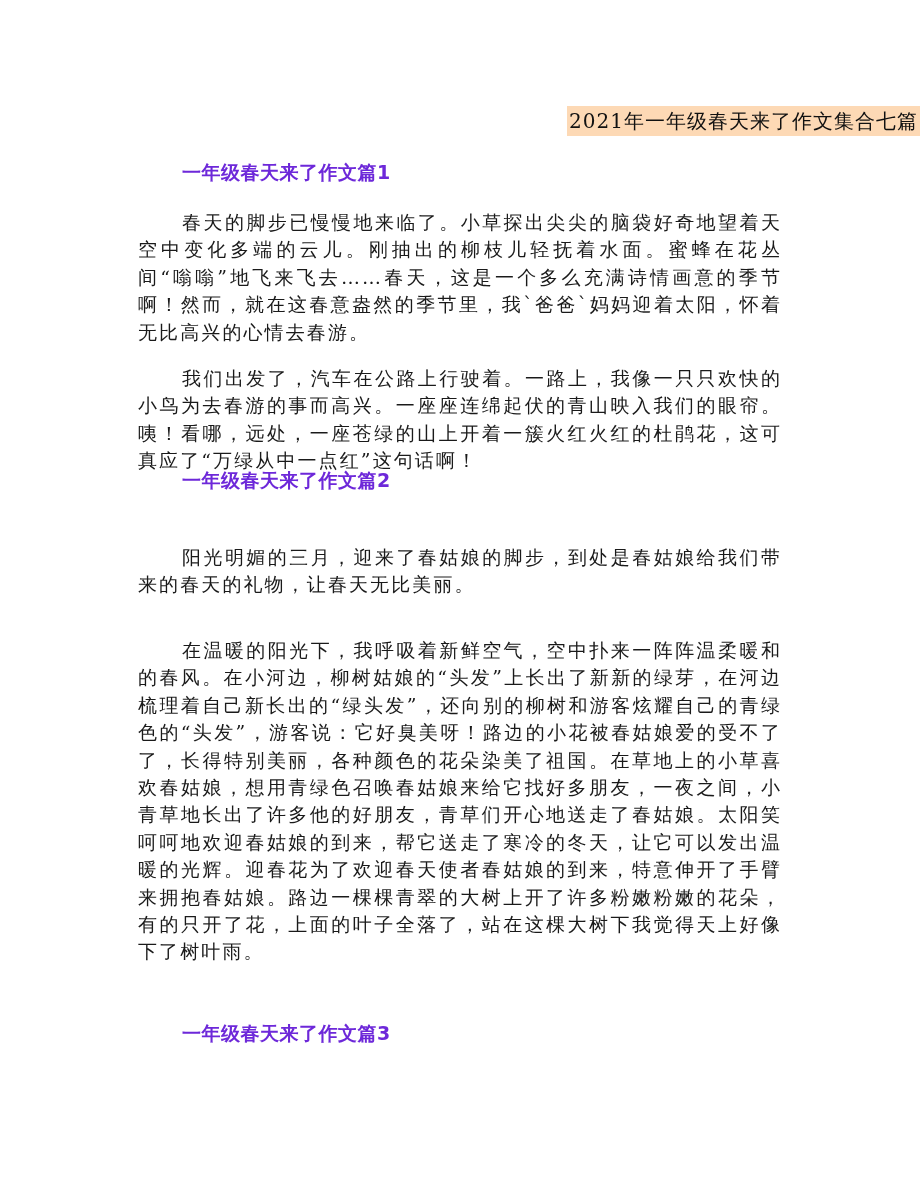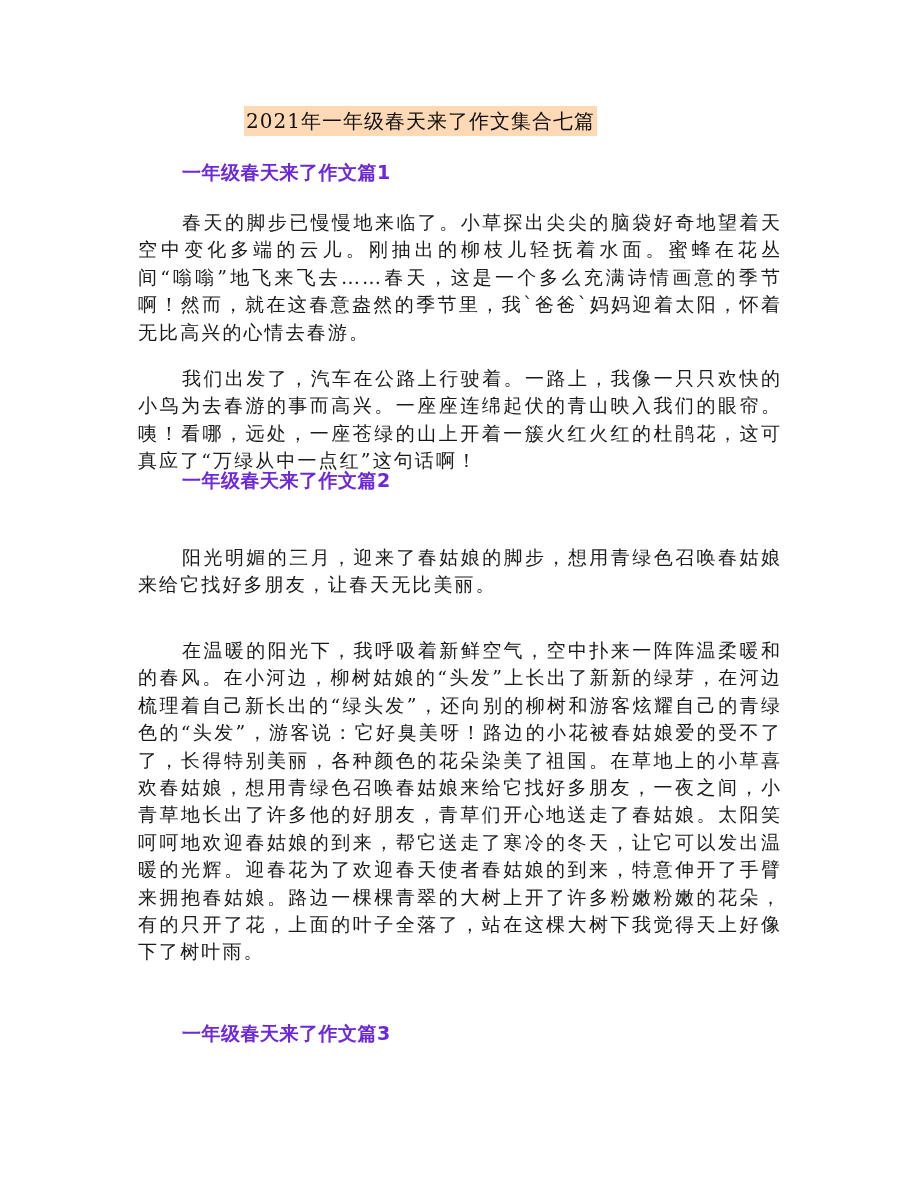--- a/index.html
+++ b/index.html
@@ -19,22 +19,22 @@
     position: absolute;
     left: 0; top: 0;
     width: 920px;
     height: 1191px;
     background: #ffffff;
   }
   .title-wrap {
     position: absolute;
     top: 106px;
     left: 0;
-    width: 799px;
-    text-align: center;
+    width: 920px;
+    text-align: right;
   }
   .doc-title {
     display: inline-block;
     background: #fdd9b5;
     font-size: 20px;
     line-height: 30px;
     padding: 0 2px;
     margin-left: 42px;
     letter-spacing: 1px;
     color: #111;
@@ -72,20 +72,20 @@
   </div>
 
   <div class="section-heading" style="top:158px;">一年级春天来了作文篇1</div>
 
   <p class="para" style="top:209px;">春天的脚步已慢慢地来临了。小草探出尖尖的脑袋好奇地望着天空中变化多端的云儿。刚抽出的柳枝儿轻抚着水面。蜜蜂在花丛间“嗡嗡”地飞来飞去……春天，这是一个多么充满诗情画意的季节啊！然而，就在这春意盎然的季节里，我`爸爸`妈妈迎着太阳，怀着无比高兴的心情去春游。</p>
 
   <p class="para" style="top:365px;">我们出发了，汽车在公路上行驶着。一路上，我像一只只欢快的小鸟为去春游的事而高兴。一座座连绵起伏的青山映入我们的眼帘。咦！看哪，远处，一座苍绿的山上开着一簇火红火红的杜鹃花，这可真应了“万绿从中一点红”这句话啊！</p>
 
   <div class="section-heading" style="top:466px;">一年级春天来了作文篇2</div>
 
-  <p class="para" style="top:544px;">阳光明媚的三月，迎来了春姑娘的脚步，想用青绿色召唤春姑娘来给它找好多朋友，让春天无比美丽。</p>
+  <p class="para" style="top:544px;">阳光明媚的三月，迎来了春姑娘的脚步，到处是春姑娘给我们带来的春天的礼物，让春天无比美丽。</p>
 
   <p class="para" style="top:637px;">在温暖的阳光下，我呼吸着新鲜空气，空中扑来一阵阵温柔暖和的春风。在小河边，柳树姑娘的“头发”上长出了新新的绿芽，在河边梳理着自己新长出的“绿头发”，还向别的柳树和游客炫耀自己的青绿色的“头发”，游客说：它好臭美呀！路边的小花被春姑娘爱的受不了了，长得特别美丽，各种颜色的花朵染美了祖国。在草地上的小草喜欢春姑娘，想用青绿色召唤春姑娘来给它找好多朋友，一夜之间，小青草地长出了许多他的好朋友，青草们开心地送走了春姑娘。太阳笑呵呵地欢迎春姑娘的到来，帮它送走了寒冷的冬天，让它可以发出温暖的光辉。迎春花为了欢迎春天使者春姑娘的到来，特意伸开了手臂来拥抱春姑娘。路边一棵棵青翠的大树上开了许多粉嫩粉嫩的花朵，有的只开了花，上面的叶子全落了，站在这棵大树下我觉得天上好像下了树叶雨。</p>
 
 
   <div class="section-heading" style="top:1019px;">一年级春天来了作文篇3</div>
 
 </div>
 
 </body></html>

